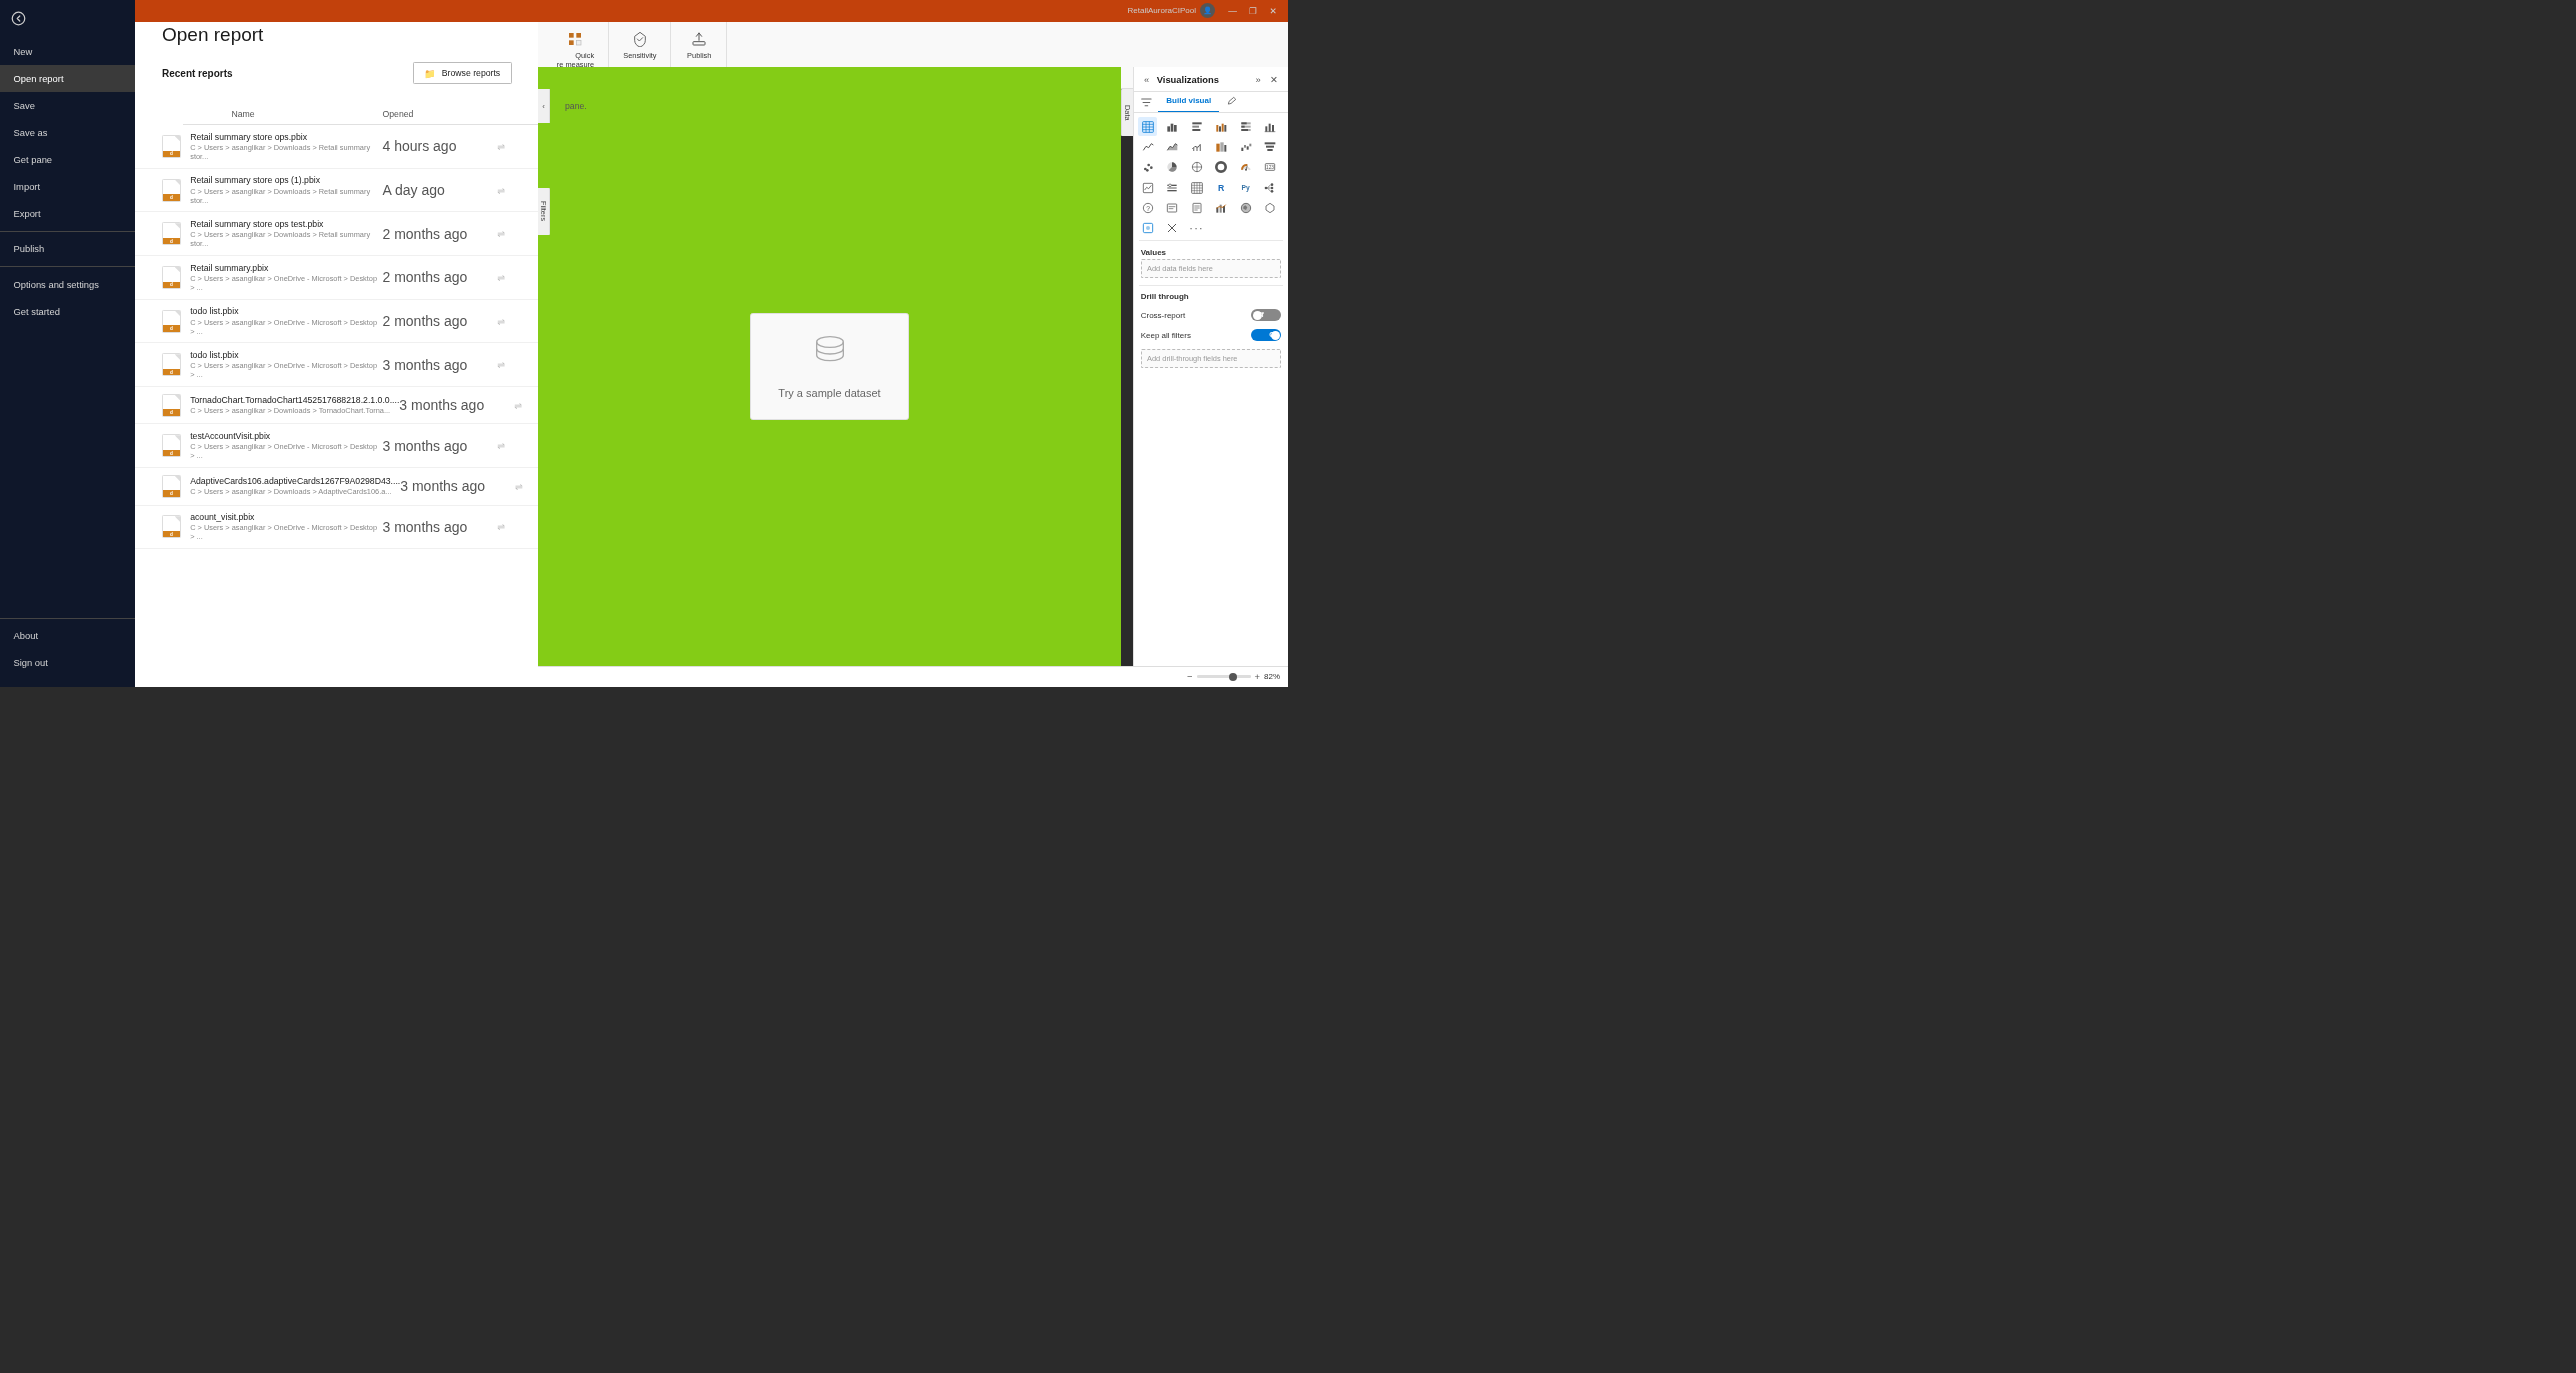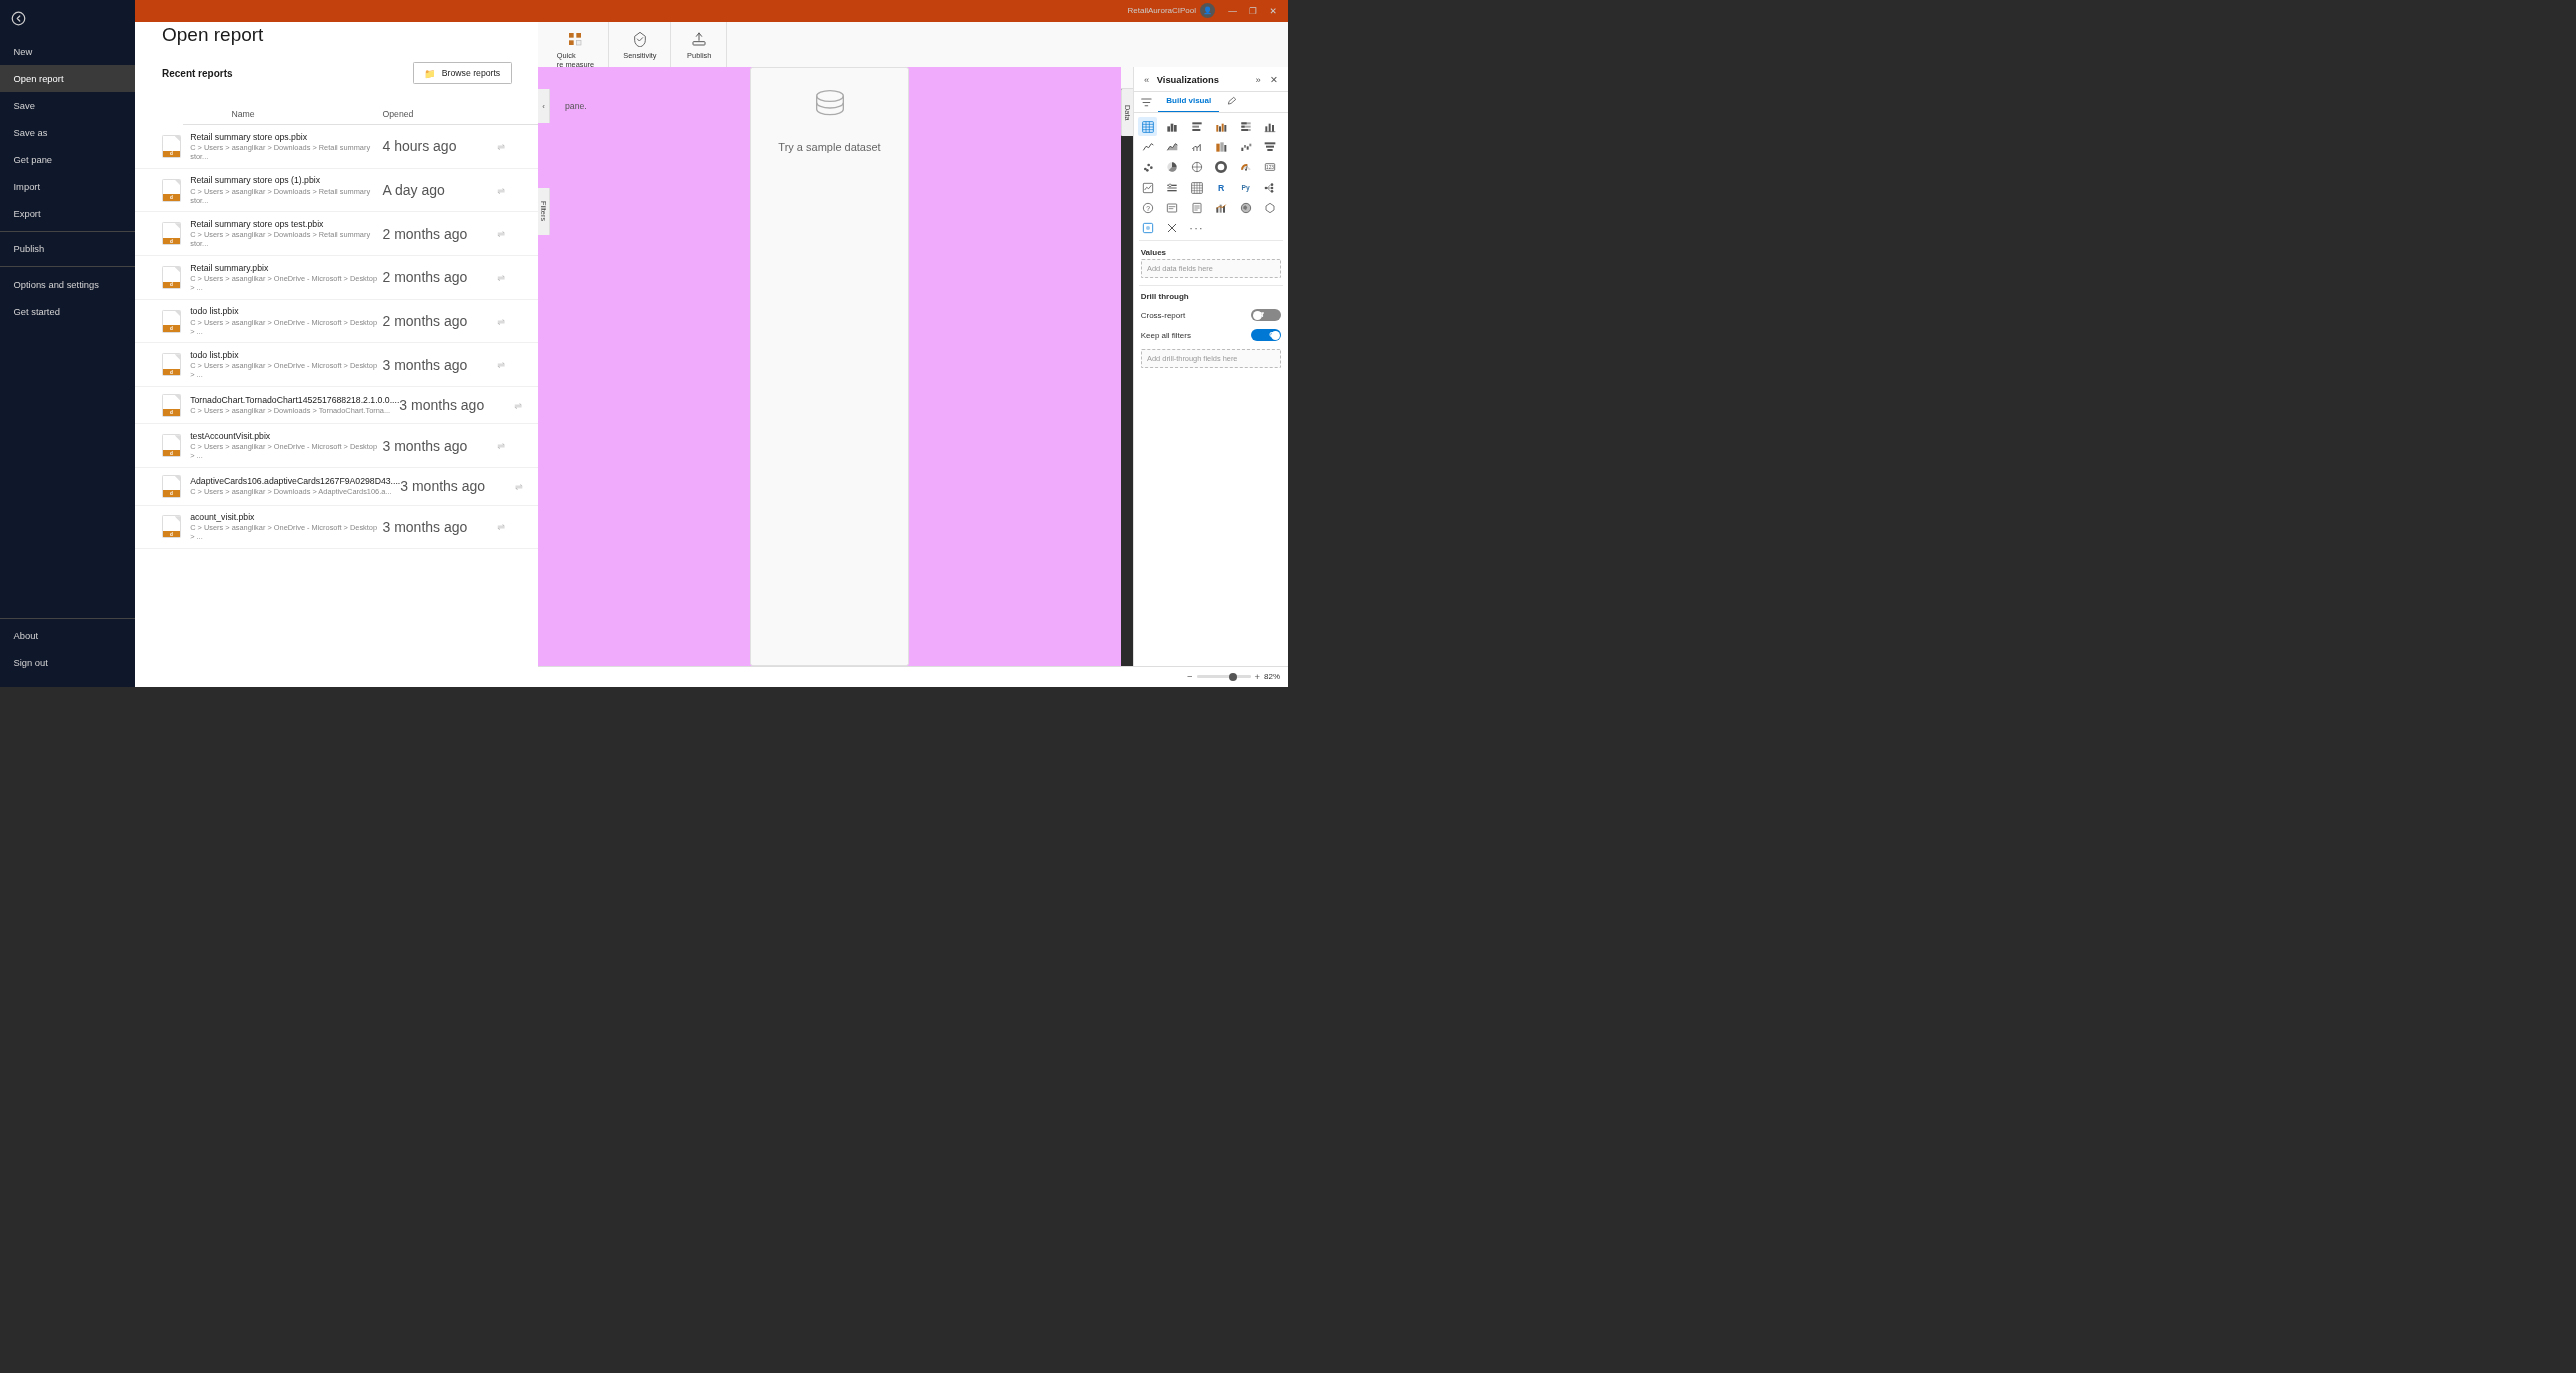--- a/index.html
+++ b/index.html
@@ -106,21 +106,21 @@
     }
     .ribbon-group {
       display: flex; flex-direction: column; align-items: center;
       padding: 5.4px 8px; border-right: 0.7px solid #e0e0e0; min-width: 54px;
     }
     .ribbon-btn {
       display: flex; flex-direction: column; align-items: center; gap: 1.3px;
       cursor: pointer; padding: 4px 5.4px; border-radius: 2px; min-width: 38px;
     }
     .ribbon-icon { font-size: 15px; color: #5a5a5a; }
-    .ribbon-label { font-size: 7.4px; color: #333; text-align: left; white-space: nowrap; }
+    .ribbon-label { font-size: 7.4px; color: #333; text-align: right; white-space: nowrap; }
     .ribbon-group-label { font-size: 6.7px; color: #666; margin-top: auto; padding-top: 2.7px; }
 
     
     .viz-panel {
       position: absolute; top: 67px; right: 0; width: 155px; height: calc(687px - 67px);
       background: #fff; border-left: 0.7px solid #e0e0e0; overflow-y: auto;
     }
     .viz-panel-header {
       display: flex; align-items: center; justify-content: space-between;
       padding: 5.4px 6.7px; border-bottom: 0.7px solid #e0e0e0; background: #fff;
@@ -171,21 +171,21 @@
     .data-tab-vertical {
       position: absolute; top: 67px; right: 155px; width: 12px;
       height: 54px; writing-mode: vertical-rl; display: flex; align-items: center;
       justify-content: center; font-size: 7.4px; color: #444; background: #f0f0f0;
       border-left: 0.7px solid #ddd; cursor: pointer; border-radius: 1.3px 0 0 1.3px;
     }
 
     
     .canvas-area {
       position: absolute; top: 67px; left: 538px; right: 167px; bottom: 21.5px;
-      background: #f0abfc; display: flex; justify-content: center;
+      background: #84cc16; display: flex; align-items: center; justify-content: center;
     }
     .sample-dataset-box {
       background: #f9f9f9; border: 0.7px solid #e0e0e0; padding: 20px 27px;
       display: flex; flex-direction: column; align-items: center; gap: 6.7px;
       border-radius: 2.7px;
     }
     .sample-icon { font-size: 24px; color: #aaa; }
     .sample-text { font-size: 11px; color: #666; }
 
     

